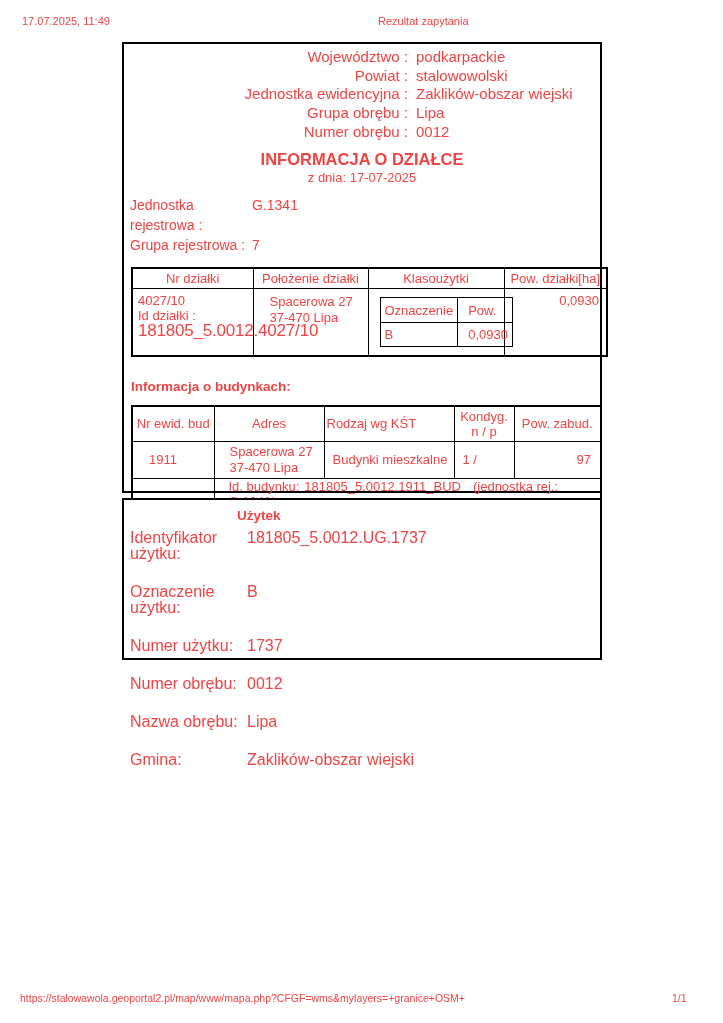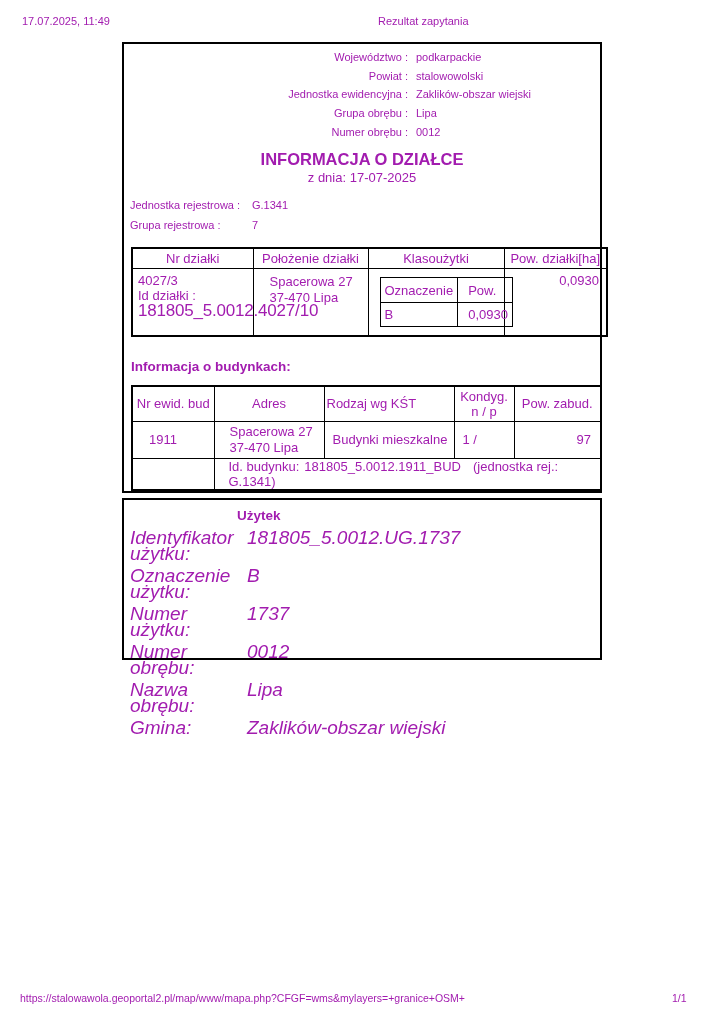--- a/index.html
+++ b/index.html
@@ -2,45 +2,45 @@
 <html><head>
 <meta charset="utf-8">
 <style>
   * { margin:0; padding:0; box-sizing:border-box; }
   html,body { background:#e8e8e8; }
   .page {
     position:relative;
     width:723px; height:1023px;
     background:#ffffff;
     font-family:"Liberation Sans", sans-serif;
-    color:#a21caf;
+    color:#ef4444;
     overflow:hidden;
     margin:0 auto;
   }
 
   
   .ph-date  { position:absolute; left:22px;  top:15px; font-size:11px; }
   .ph-title { position:absolute; left:378px; top:15px; font-size:11px; }
   .pf-url   { position:absolute; left:20px;  top:992px; font-size:10.5px; white-space:nowrap; }
   .pf-page  { position:absolute; left:672px; top:992px; font-size:10.5px; }
 
   
   .box { position:absolute; left:122px; width:480px; border:2px solid #000; background:#fff; }
   .box1 { top:42px;  height:451px; padding:4px 6px; }
   .box2 { top:498px; height:162px; padding:8px 6px; }
 
   
-  .loc-grid { display:grid; grid-template-columns:278px 1fr; column-gap:8px; font-size:11px; line-height:18.7px; }
+  .loc-grid { display:grid; grid-template-columns:278px 1fr; column-gap:8px; font-size:15px; line-height:18.7px; }
   .loc-grid .lbl { text-align:right; white-space:nowrap; }
   .loc-grid .val { text-align:left;  white-space:nowrap; }
 
   .doc-title    { text-align:center; font-weight:bold; font-size:16.5px; margin-top:8px; line-height:19px; }
   .doc-subtitle { text-align:center; font-size:13px; line-height:17px; }
 
-  .reg-grid { display:grid; grid-template-columns:122px 1fr; font-size:11px; line-height:20px; margin-top:9px; }
+  .reg-grid { display:grid; grid-template-columns:122px 1fr; font-size:14px; line-height:20px; margin-top:9px; }
 
   
   table { border-collapse:collapse; }
   .t1 { width:477px; margin-top:12px; margin-left:1px; table-layout:fixed; font-size:13px; border:2px solid #000; }
   .t1 th, .t1 td { border:1px solid #000; }
   .t1 th { font-weight:normal; text-align:center; padding:2px 2px; }
   .t1 td { vertical-align:top; }
   .t1 .c1 { padding:4px 4px 3px 5px; line-height:15px; }
   .t1 .c1 .small { font-size:17px; letter-spacing:-0.2px; }
   .t1 .c2 { padding:5px 4px 3px 16px; line-height:16px; }
@@ -66,21 +66,21 @@
   .t2 .d3 { padding-left:8px; }
   .t2 .d4 { padding-left:8px; }
   .t2 .d5 { text-align:right; padding-right:9px; }
   .t2 .foot td { height:23px; }
   .t2 .foot .merged { padding-left:14px; }
   .t2 .foot .bid { margin-left:5px; }
   .t2 .foot .bju { margin-left:12px; }
 
   
   .uz-title { font-weight:bold; font-size:13.5px; margin-left:107px; line-height:16px; margin-bottom:6px; }
-  .uz-grid { display:grid; grid-template-columns:117px 1fr; font-size:19px; line-height:16px; row-gap:6px;font-style:italic; }
+  .uz-grid { display:grid; grid-template-columns:117px 1fr; font-size:16px; line-height:16px; row-gap:22px; }
 </style>
 </head>
 <body>
 
 <div class="page">
 
   <span class="ph-date">17.07.2025, 11:49</span>
   <span class="ph-title">Rezultat zapytania</span>
 
   <div class="box box1">
@@ -117,21 +117,21 @@
         </colgroup>
       <tbody>
           <tr>
         <th>Nr działki</th>
         <th>Położenie działki</th>
         <th>Klasoużytki</th>
         <th>Pow. działki[ha]</th>
       </tr>
       <tr>
         <td class="c1">
-          <div>4027/3</div>
+          <div>4027/10</div>
           <div>Id działki :</div>
           <div class="small">181805_5.0012.4027/10</div>
         </td>
         <td class="c2">
           <div>Spacerowa 27</div>
           <div>37-470 Lipa</div>
         </td>
         <td class="c3">
           <table class="sub">
             <tbody>

